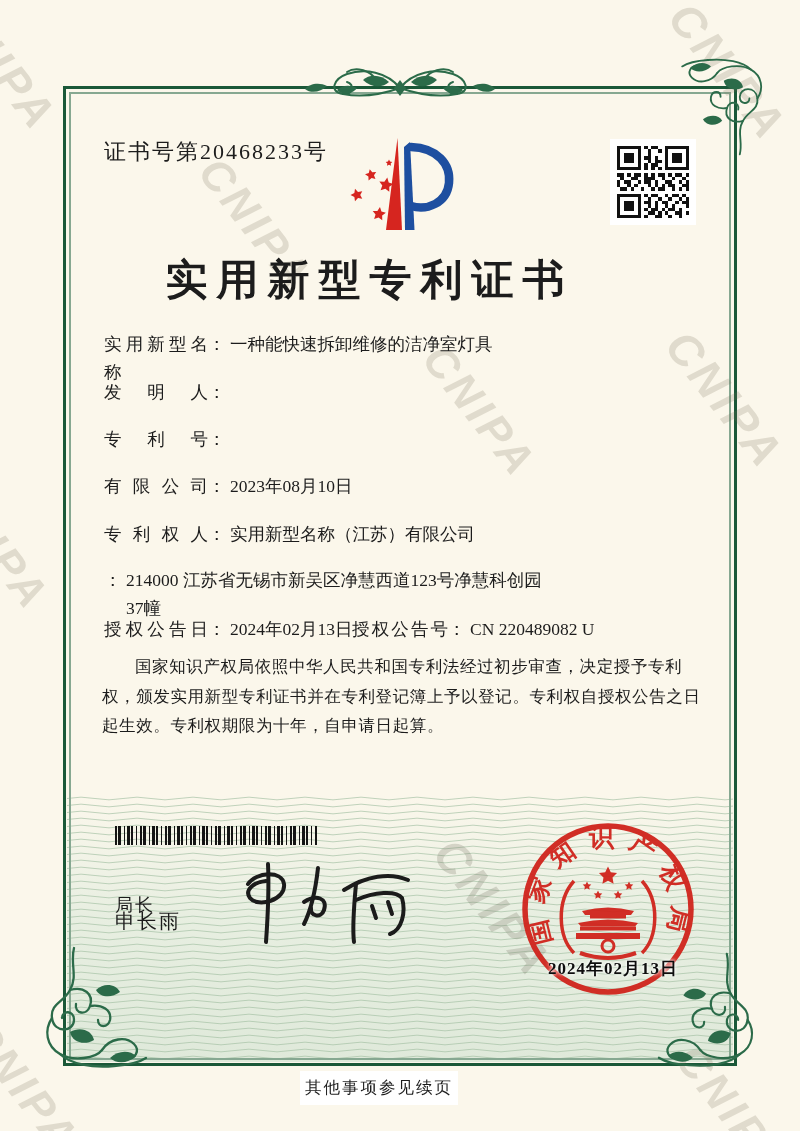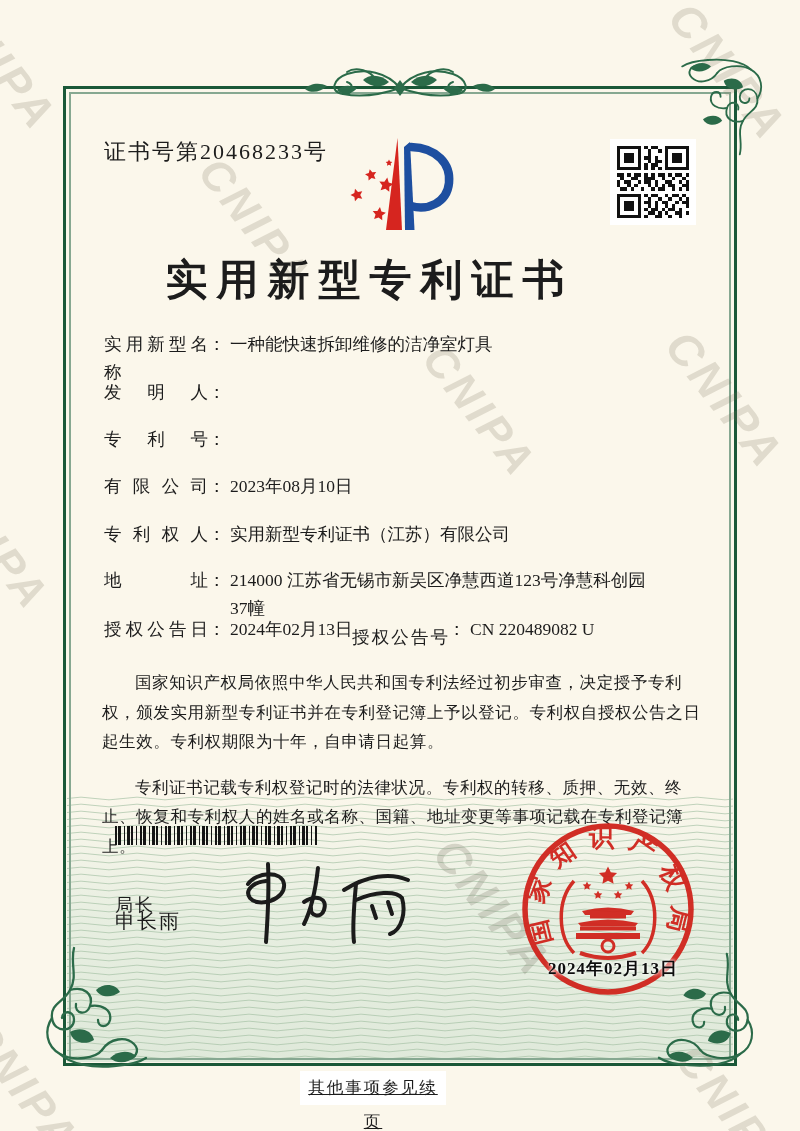--- a/index.html
+++ b/index.html
@@ -29,42 +29,42 @@
   .qrbox{left:610px;top:139px;width:86px;height:86px;background:#ffffff;z-index:5;}
   .qrbox svg{position:absolute;left:7px;top:7px;}
   .title{left:64px;top:252px;width:611px;text-align:center;font-size:42px;font-weight:600;letter-spacing:9px;z-index:5;}
   
   .row{position:absolute;left:104px;width:606px;display:flex;font-size:17.5px;line-height:28px;z-index:5;}
   .flabel{display:inline-block;width:104px;text-align:justify;text-align-last:justify;flex:0 0 104px;}
   .colon{flex:0 0 22px;text-align:left;}
   .fvalue{flex:1;}
   .row-addr .fvalue{max-width:432px;}
   .grant2{position:absolute;left:248px;top:0;display:flex;}
-  .grant2 .flabel{width:96px;flex-basis:96px;margin-top:8px;}
+  .grant2 .flabel{width:96px;flex-basis:96px;}
   
   .paras{left:102px;top:652px;width:602px;font-size:16.5px;line-height:29.5px;letter-spacing:0.6px;z-index:5;}
-  .paras p{margin:16px 0 3px 0;text-indent:2em;}
+  .paras p{margin:0 0 3px 0;text-indent:2em;}
   
   .barcode{left:115px;top:826px;width:203px;height:19px;z-index:5;
     background:repeating-linear-gradient(90deg,
       #141414 0 2px,rgba(0,0,0,0) 2px 3px,
       #141414 3px 6px,rgba(0,0,0,0) 6px 9px,
       #141414 9px 10px,rgba(0,0,0,0) 10px 12px,
       #141414 12px 15px,rgba(0,0,0,0) 15px 16px,
       #141414 16px 18px,rgba(0,0,0,0) 18px 21px,
       #141414 21px 22px,rgba(0,0,0,0) 22px 25px);}
   .director-title{left:115px;top:893px;font-size:18px;letter-spacing:2px;z-index:5;}
   .director-name{left:115px;top:908px;font-size:20px;letter-spacing:2px;z-index:5;}
   .signature{left:232px;top:850px;z-index:5;}
   .seal{left:517px;top:818px;z-index:6;}
   .sealdate{left:528px;top:957px;width:170px;text-align:center;font-size:17px;font-weight:700;color:#0d0d0d;
     text-shadow:0 0 3px #fff,0 0 4px #fff;z-index:7;letter-spacing:1px;}
   .pagefooter{left:64px;top:1070px;width:660px;text-align:center;font-size:14.5px;z-index:5;}
-  .contnote{left:300px;top:1071px;width:146px;height:34px;background:#ffffff;z-index:5;
-    text-align:center;font-size:16.5px;line-height:34px;letter-spacing:2px;text-decoration:underline;}
+  .contnote{left:300px;top:1071px;width:158px;height:34px;background:#ffffff;z-index:5;
+    text-align:center;font-size:16.5px;line-height:34px;letter-spacing:2px;}
   .sealtext{font-size:25px;font-weight:700;letter-spacing:13px;fill:#D0241C;
     font-family:"Liberation Serif","DejaVu Serif",serif;}
 </style>
 </head>
 <body>
 
 <svg width="0" height="0" style="position:absolute" aria-hidden="true">
   <defs>
     <path id="star" d="M0,-1 L0.294,-0.405 0.951,-0.309 0.476,0.155 0.588,0.809 0,0.5 -0.588,0.809 -0.476,0.155 -0.951,-0.309 -0.294,-0.405 Z"></path>
     <g id="scroll" fill="none" stroke="#2B6B49" stroke-width="2.3" stroke-linecap="round">
@@ -265,41 +265,39 @@
     <span class="colon">：</span>
 </div>
 <div class="row" style="top:472px">
   <span class="flabel">有限公司</span>
     <span class="colon">：</span>
     <span class="fvalue">2023年08月10日</span>
 </div>
 <div class="row" style="top:520px">
   <span class="flabel">专利权人</span>
     <span class="colon">：</span>
-    <span class="fvalue">实用新型专利证书（江苏）有限公司</span>
+    <span class="fvalue">实用新型名称（江苏）有限公司</span>
 </div>
 <div class="row row-addr" style="top:566px">
-  <span class="flabel">地址</span>
     <span class="colon">：</span>
     <span class="fvalue">214000 江苏省无锡市新吴区净慧西道123号净慧科创园37幢</span>
 </div>
 <div class="row" style="top:615px">
   <span class="flabel">授权公告日</span>
     <span class="colon">：</span>
     <span>2024年02月13日</span>
   <span class="grant2">
     <span class="flabel">授权公告号</span>
       <span class="colon">：</span>
       <span>CN 220489082 U</span>
   </span>
 </div>
 
 <div class="abs paras">
   <p>国家知识产权局依照中华人民共和国专利法经过初步审查，决定授予专利权，颁发实用新型专利证书并在专利登记簿上予以登记。专利权自授权公告之日起生效。专利权期限为十年，自申请日起算。</p>
-  <p>专利证书记载专利权登记时的法律状况。专利权的转移、质押、无效、终止、恢复和专利权人的姓名或名称、国籍、地址变更等事项记载在专利登记簿上。</p>
 </div>
 
 <div class="abs barcode"></div>
 <div class="abs director-title">局长</div>
 <div class="abs director-name">申长雨</div>
 
 <svg class="abs signature" width="185" height="100" viewBox="0 0 185 100">
   <g fill="none" stroke="#1b1b1b" stroke-width="4" stroke-linecap="round" stroke-linejoin="round">
     <path d="M36,14 C37,36 36,64 34,92"></path>
     <path d="M16,34 C24,22 50,20 52,34 C54,50 26,58 18,48 C12,40 22,32 34,31"></path>

